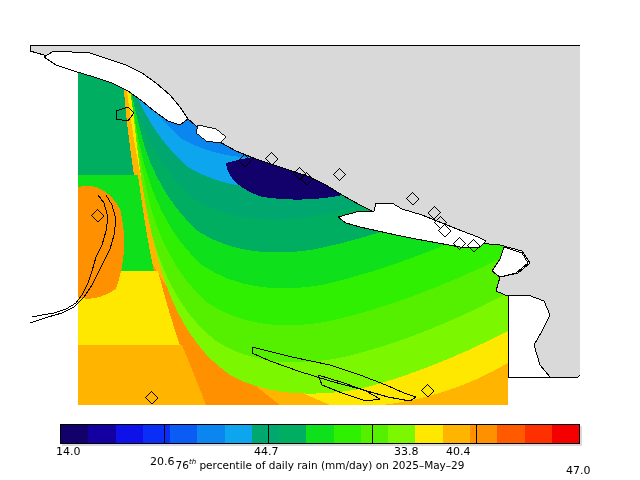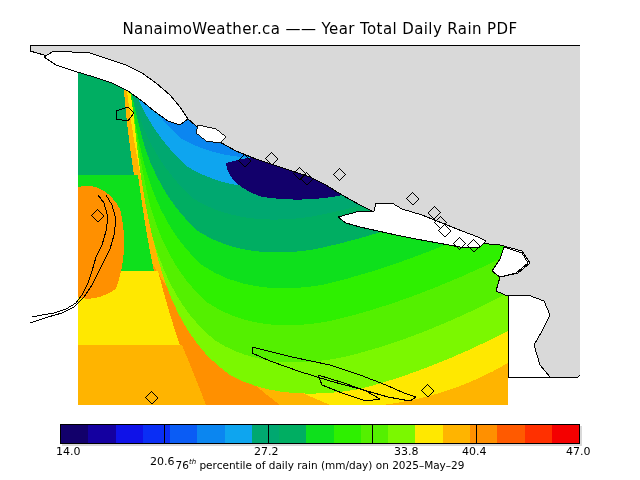--- a/index.html
+++ b/index.html
@@ -68,21 +68,20 @@
     font-family:"DejaVu Sans", sans-serif;
     font-size:10.5px;color:#000;white-space:nowrap;
   }
   .cbar-caption sup{font-size:7px;vertical-align:super;font-style:italic;}
 </style>
 </head>
 <body>
 
 <div id="root">
 
-  <div class="title">NanaimoWeather.ca —— Year Total Daily Rain PDF</div>
 
   <div class="map-panel">
     <svg class="map-svg" width="550" height="370" viewBox="0 0 550 370" shape-rendering="crispEdges">
       <defs>
         <clipPath id="dataclip">
           <rect x="48" y="0" width="430" height="360"></rect>
         </clipPath>
       </defs>
 
       <rect x="0" y="0" width="550" height="370" fill="#ffffff"></rect>
@@ -243,22 +242,22 @@
       <div class="cbar-tick" style="left:104px;"></div>
       <div class="cbar-tick" style="left:208px;"></div>
       <div class="cbar-tick" style="left:312px;"></div>
       <div class="cbar-tick" style="left:416px;"></div>
       <div class="cbar-tick" style="left:519px;"></div>
     </div>
 
     <div class="cbar-labels">
       <div class="cbar-label" style="left:26px;">14.0</div>
       <div class="cbar-label" style="left:120px;margin-top:10px;">20.6</div>
-      <div class="cbar-label" style="left:224px;">27.2</div>
+      <div class="cbar-label" style="left:224px;">44.7</div>
       <div class="cbar-label" style="left:328px;margin-left:36px;">33.8</div>
-      <div class="cbar-label" style="left:432px;">40.4</div>
-      <div class="cbar-label" style="left:536px;">47.0</div>
+      <div class="cbar-label" style="left:416px;">40.4</div>
+      <div class="cbar-label" style="left:536px;margin-top:19px;">47.0</div>
     </div>
 
     <div class="cbar-caption"><span>76</span><sup>th</sup><span> percentile of daily rain (mm/day) on 2025–May–29</span></div>
   </div>
 
 </div>
 
 </body></html>

